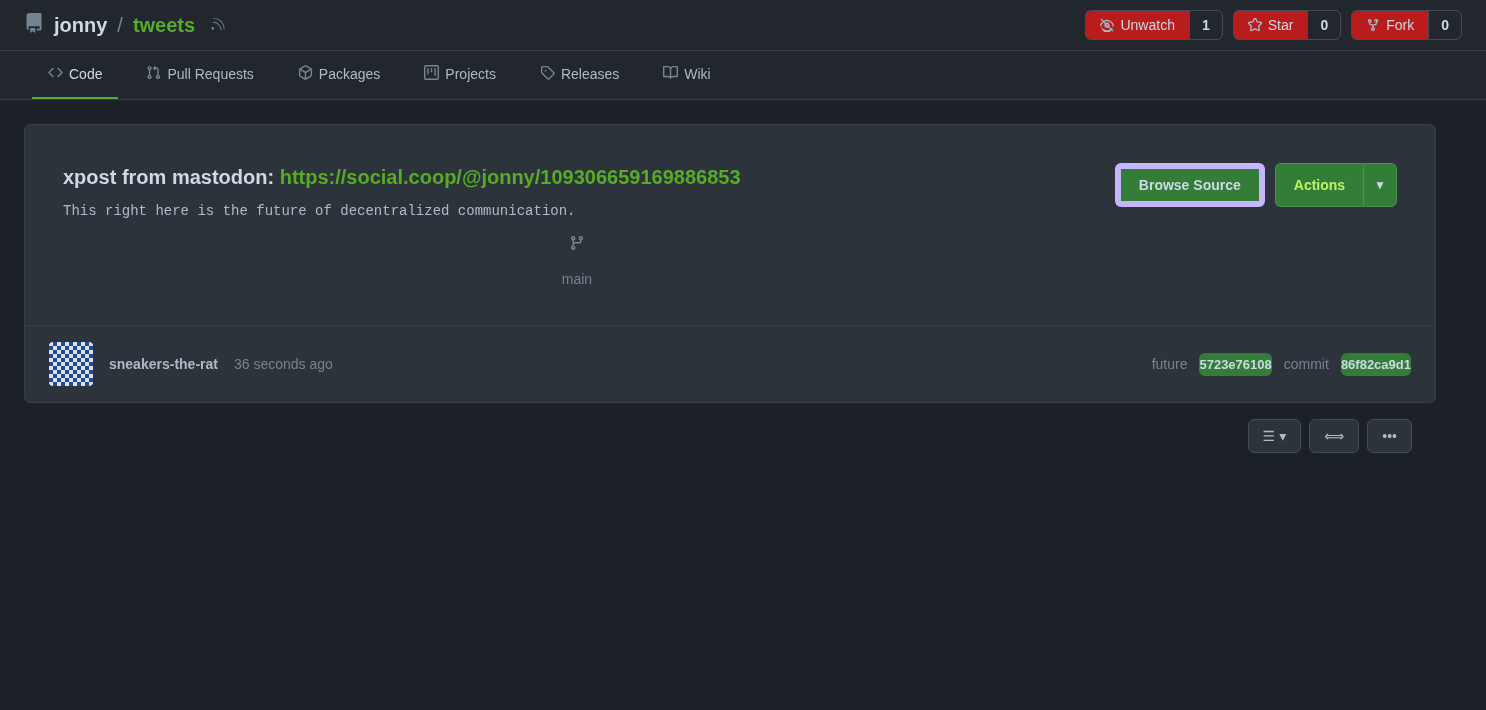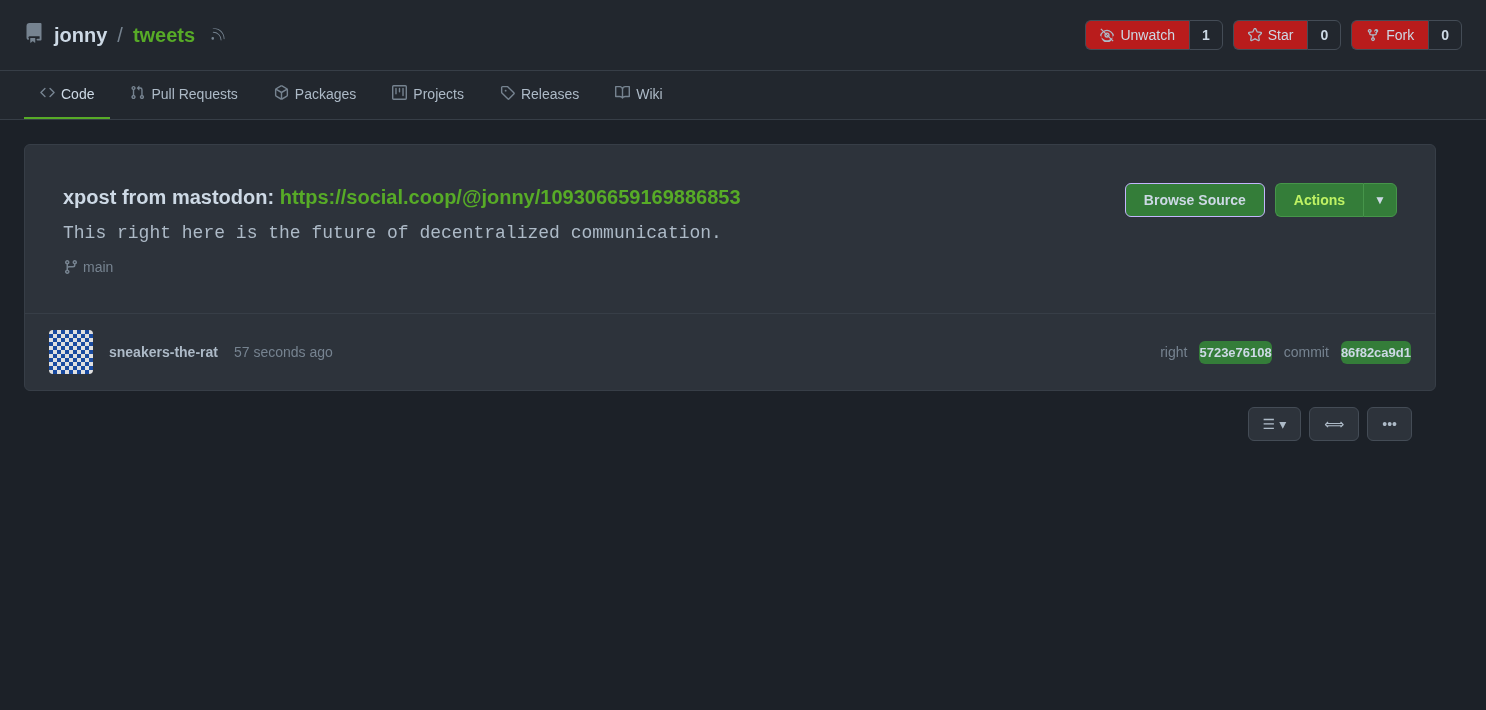--- a/index.html
+++ b/index.html
@@ -9,21 +9,21 @@
       font-family: -apple-system, BlinkMacSystemFont, 'Segoe UI', sans-serif;
       font-size: 14px;
       min-height: 710px;
       overflow-x: hidden;
     }
 
     
     .header {
       background-color: #22272e;
       border-bottom: 1px solid #373e47;
-      padding: 20px 24px;
+      padding: 10px 24px;
       display: flex;
       align-items: center;
       justify-content: space-between;
     }
     .repo-title {
       display: flex;
       align-items: center;
       gap: 10px;
     }
     .repo-icon {
@@ -82,24 +82,24 @@
       font-size: 14px;
       color: #cdd9e5;
       cursor: pointer;
       font-weight: 600;
     }
 
     
     .nav {
       background-color: #22272e;
       border-bottom: 1px solid #373e47;
-      padding: 0 24px;
-      display: flex;
-      align-items: center;
-      gap: 4px;
+      padding: 0 32px;
+      display: flex;
+      align-items: center;
+      gap: 12px;
       overflow-x: auto;
     }
     .nav-item {
       display: flex;
       align-items: center;
       gap: 6px;
       padding: 14px 16px;
       color: #adbac7;
       cursor: pointer;
       font-size: 14px;
@@ -145,40 +145,41 @@
       color: #cdd9e5;
       margin-bottom: 12px;
       line-height: 1.4;
     }
     .commit-title a {
       color: #57ab27;
       text-decoration: none;
     }
     .commit-desc {
       font-family: 'Courier New', monospace;
-      font-size: 18px;
+      font-size: 14px;
       color: #adbac7;
       margin-bottom: 16px;
     }
     .commit-branch {
       display: flex;
       align-items: center;
-      gap: 4px;
-      color: #768390;
-      font-size: 14px;
+      gap: 20px;
+      color: #768390;
+      font-size: 14px;
+      flex-direction: column;
     }
     .commit-actions {
       display: flex;
       gap: 10px;
       flex-shrink: 0;
       margin-left: 24px;
     }
     .btn-green {
       background-color: #347d39;
-      border: 1px solid #c4b5fd;
+      border: 6px solid #c4b5fd;
       color: #cdd9e5;
       padding: 8px 18px;
       border-radius: 6px;
       cursor: pointer;
       font-size: 14px;
       font-weight: 600;
       text-align: right;
     }
     .btn-green-split {
       display: flex;
@@ -412,23 +413,23 @@
           <button class="arrow-part">▼</button>
         </div>
       </div>
     </div>
 
     <div class="commit-bottom">
       <div class="avatar">
         <div class="avatar-checkerboard"></div>
       </div>
       <span class="commit-author">sneakers-the-rat</span>
-      <span class="commit-time">57 seconds ago</span>
+      <span class="commit-time">36 seconds ago</span>
       <div class="commit-meta">
-        <span class="meta-label">right</span>
+        <span class="meta-label">future</span>
         <span class="hash-badge">5723e76108</span>
         <span class="meta-label">commit</span>
         <span class="hash-badge">86f82ca9d1</span>
       </div>
     </div>
   </div>
 
   <div class="bottom-toolbar">
     <button class="toolbar-btn">
       <span>☰</span>

